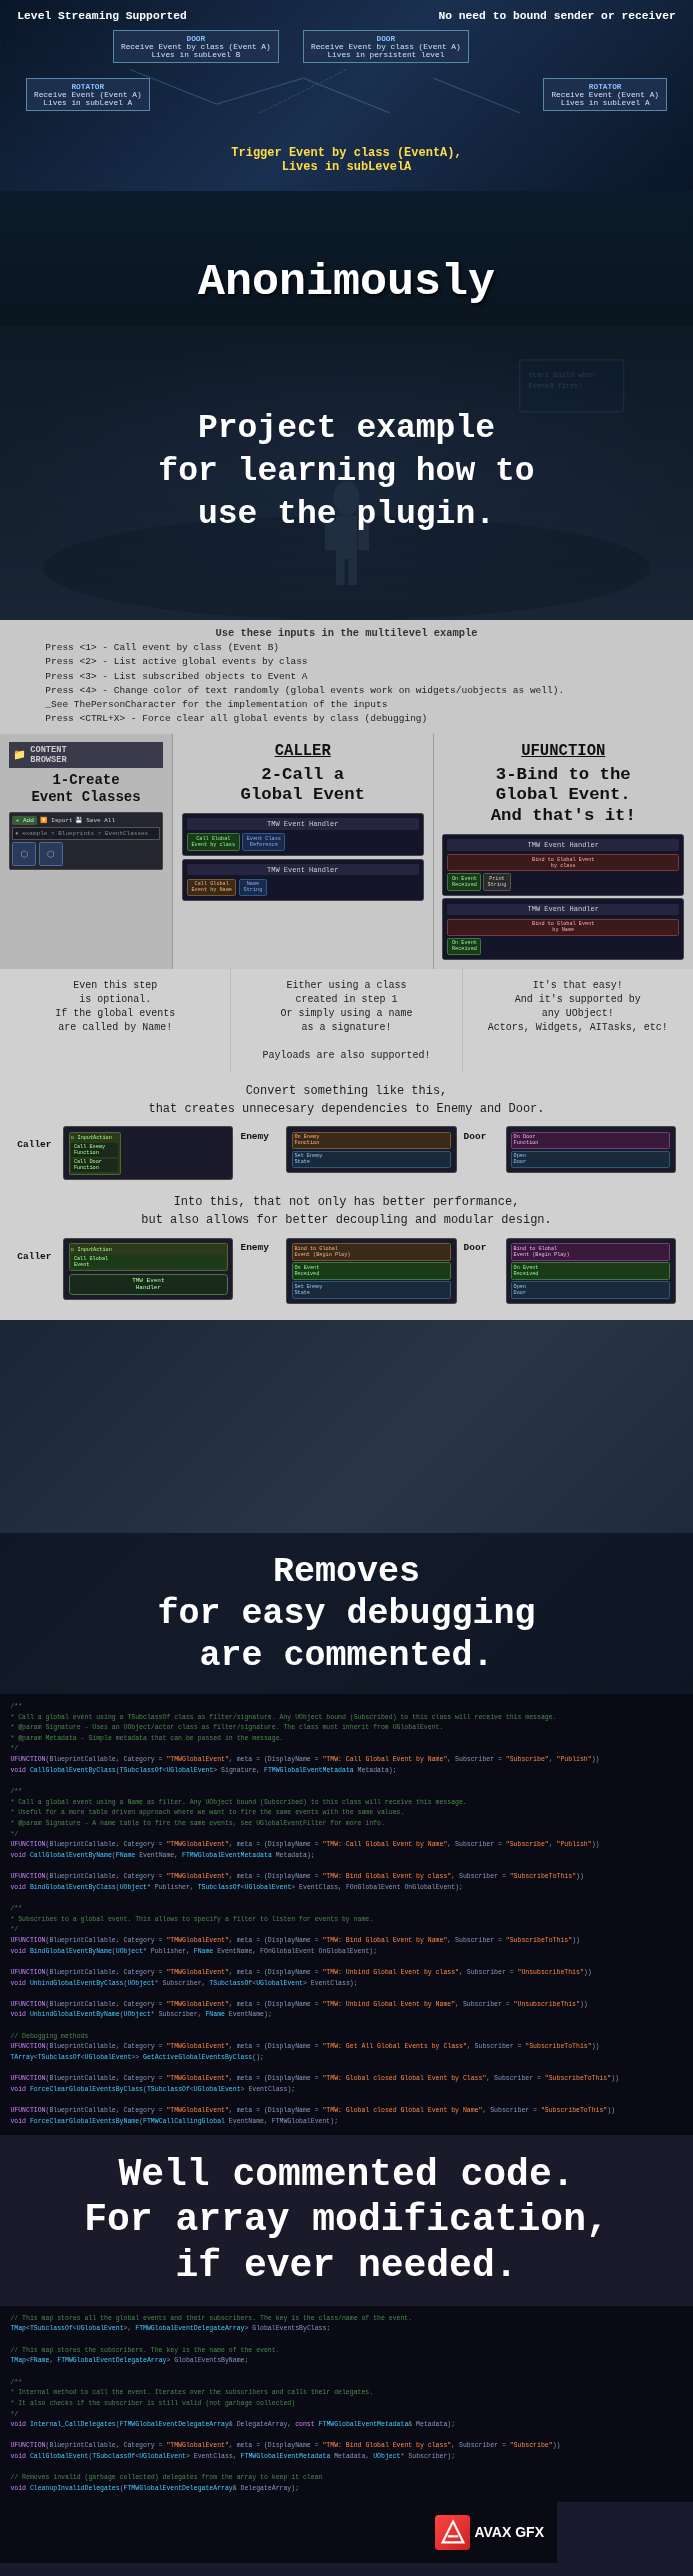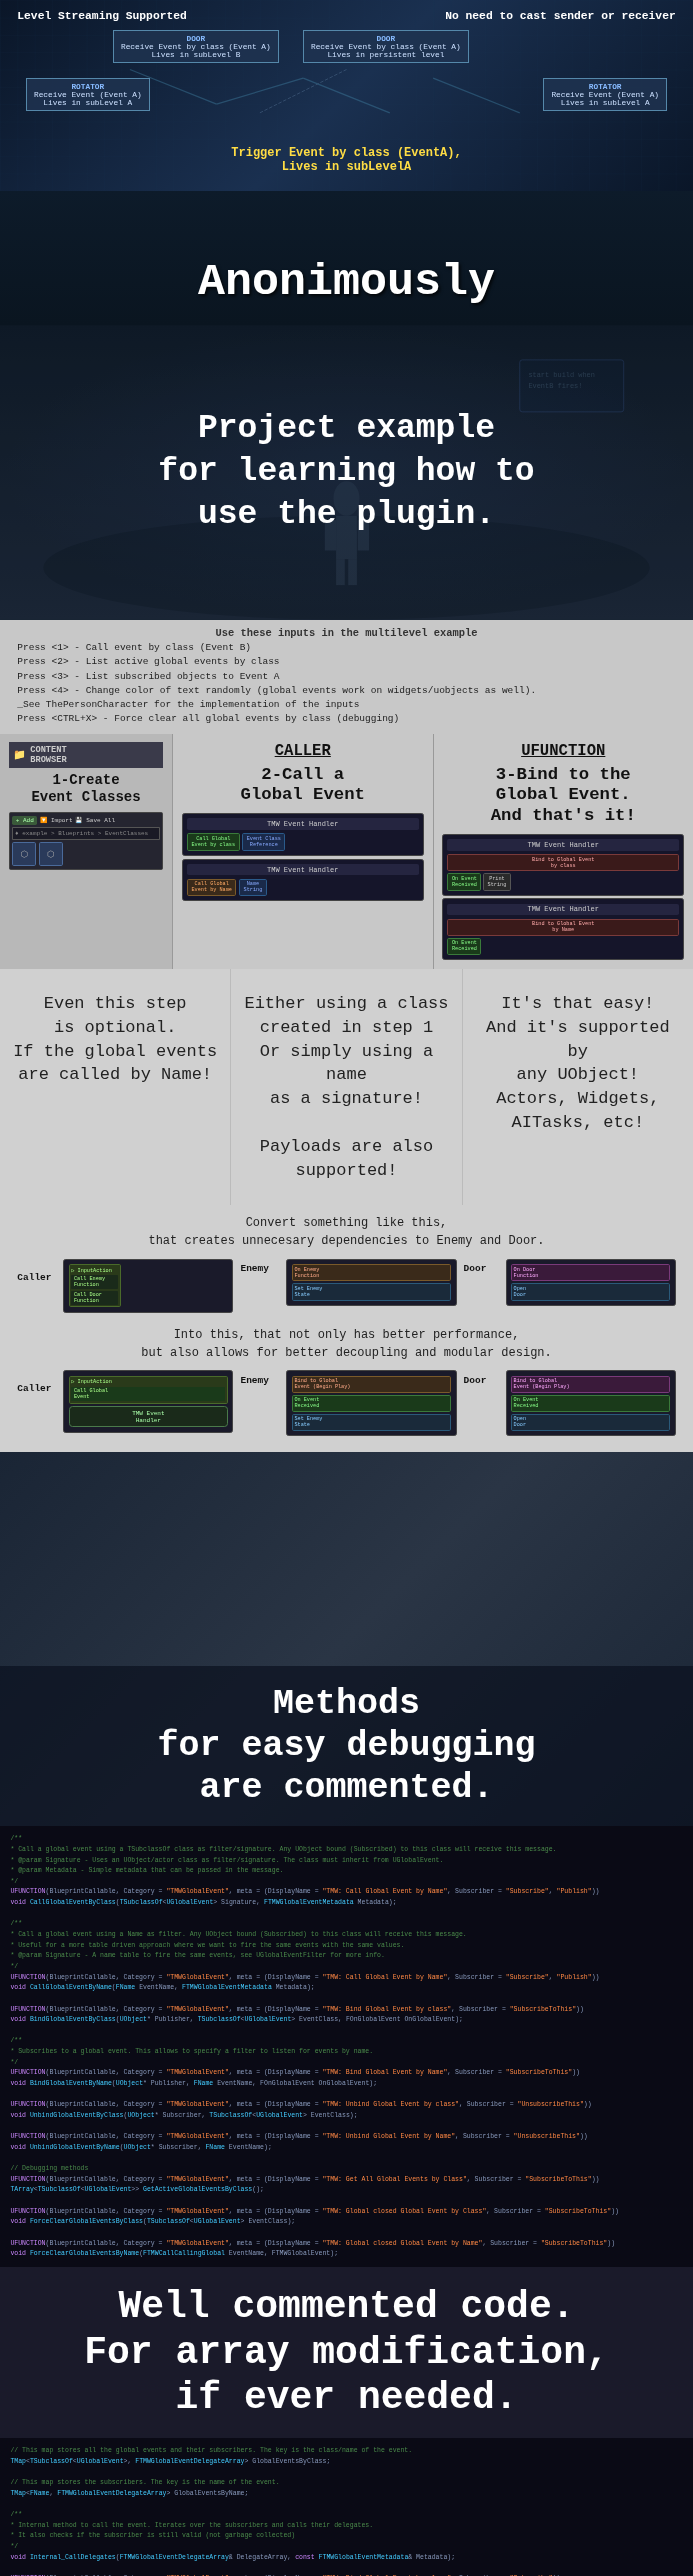--- a/index.html
+++ b/index.html
@@ -120,20 +120,21 @@
       font-size: 10.4px;
       color: #333;
       font-weight: bold;
       margin-bottom: 2.6px;
     }
     .instructions-list {
       font-size: 9.5px;
       color: #222;
       line-height: 1.5;
       text-align: left;
+      margin-left: 28px;
     }
 
     
     .section-three-col {
       width: 693px;
       background: #d0d0d0;
       display: flex;
       gap: 0;
     }
     .col-browser {
@@ -187,23 +188,23 @@
     }
 
     
     .section-optional {
       width: 693px;
       background: #d0d0d0;
       display: flex;
     }
     .optional-col {
       flex: 1;
-      padding: 23px 13px;
-      text-align: center;
-      font-size: 17px;
+      padding: 10px 13px;
+      text-align: center;
+      font-size: 10px;
       color: #222;
       line-height: 1.4;
       border-right: 0.9px solid #bbb;
     }
     .optional-col:last-child { border-right: none; }
 
     
     .section-convert {
       width: 693px;
       background: #d0d0d0;
@@ -368,21 +369,21 @@
 
     <line x1="150" y1="80" x2="250" y2="120" stroke="#4488aa" stroke-width="1.5"></line>
     <line x1="250" y1="120" x2="350" y2="90" stroke="#4488aa" stroke-width="1.5"></line>
     <line x1="350" y1="90" x2="450" y2="130" stroke="#4488aa" stroke-width="1.5"></line>
     <line x1="300" y1="130" x2="400" y2="80" stroke="#6688aa" stroke-width="1" stroke-dasharray="4,2"></line>
     <line x1="500" y1="90" x2="600" y2="130" stroke="#4488aa" stroke-width="1.5"></line>
   </svg>
 
   <div class="level-streaming-text-left">Level Streaming
 Supported</div>
-  <div class="level-streaming-text-right">No need to cast
+  <div class="level-streaming-text-right">No need to bound
 sender or receiver</div>
 
   <div style="position:absolute;top:30px;left:113px;background:rgba(30,50,80,0.85);border:0.9px solid #5588aa;padding:3.5px 7px;font-size:7.8px;color:#cce0ff;text-align:center;">
     <div style="font-weight:bold;color:#88bbff">DOOR</div>
     <div>Receive Event by class (Event A)</div>
     <div>Lives in subLevel B</div>
   </div>
   <div style="position:absolute;top:30px;left:303px;background:rgba(30,50,80,0.85);border:0.9px solid #5588aa;padding:3.5px 7px;font-size:7.8px;color:#cce0ff;text-align:center;">
     <div style="font-weight:bold;color:#88bbff">DOOR</div>
     <div>Receive Event by class (Event A)</div>
@@ -660,21 +661,21 @@
           <div style="background:#2a2a1a;border:0.9px solid #6a6a2a;border-radius:1.7px;padding:1.7px 3.5px;font-size:5.2px;color:#ffffaa;margin-bottom:1.7px;">Get All Active Events By Name ▷<br><span style="color:#88bbff;">Return Value (Array)</span></div>
           <div style="background:#2a2a1a;border:0.9px solid #6a6a2a;border-radius:1.7px;padding:1.7px 3.5px;font-size:5.2px;color:#ffffaa;margin-bottom:1.7px;">Get Subscribers By Name ▷<br><span style="color:#88bbff;">Return Value (Array)</span></div>
           <div style="background:#1a3a3a;border:0.9px solid #3a7a7a;border-radius:1.7px;padding:1.7px 3.5px;font-size:5.2px;color:#aaffff;">Force Clear All Events By Name ▷</div>
         </div>
       </div>
     </div>
   </div>
 
   <div style="background:rgba(10,15,30,0.7);padding:17.3px;text-align:center;position:relative;z-index:2;">
     <div style="font-family:'Courier New',monospace;font-size:35px;font-weight:bold;color:#ffffff;line-height:1.2;">
-      <span>Methods</span><br>
+      <span>Removes</span><br>
       <span>for easy debugging</span><br>
       <span>are commented.</span>
     </div>
   </div>
 </div>
 
 <div class="section-commented">
 
   <div class="long-code">
     <div class="code-line"><span class="code-comment">/**</span></div>

